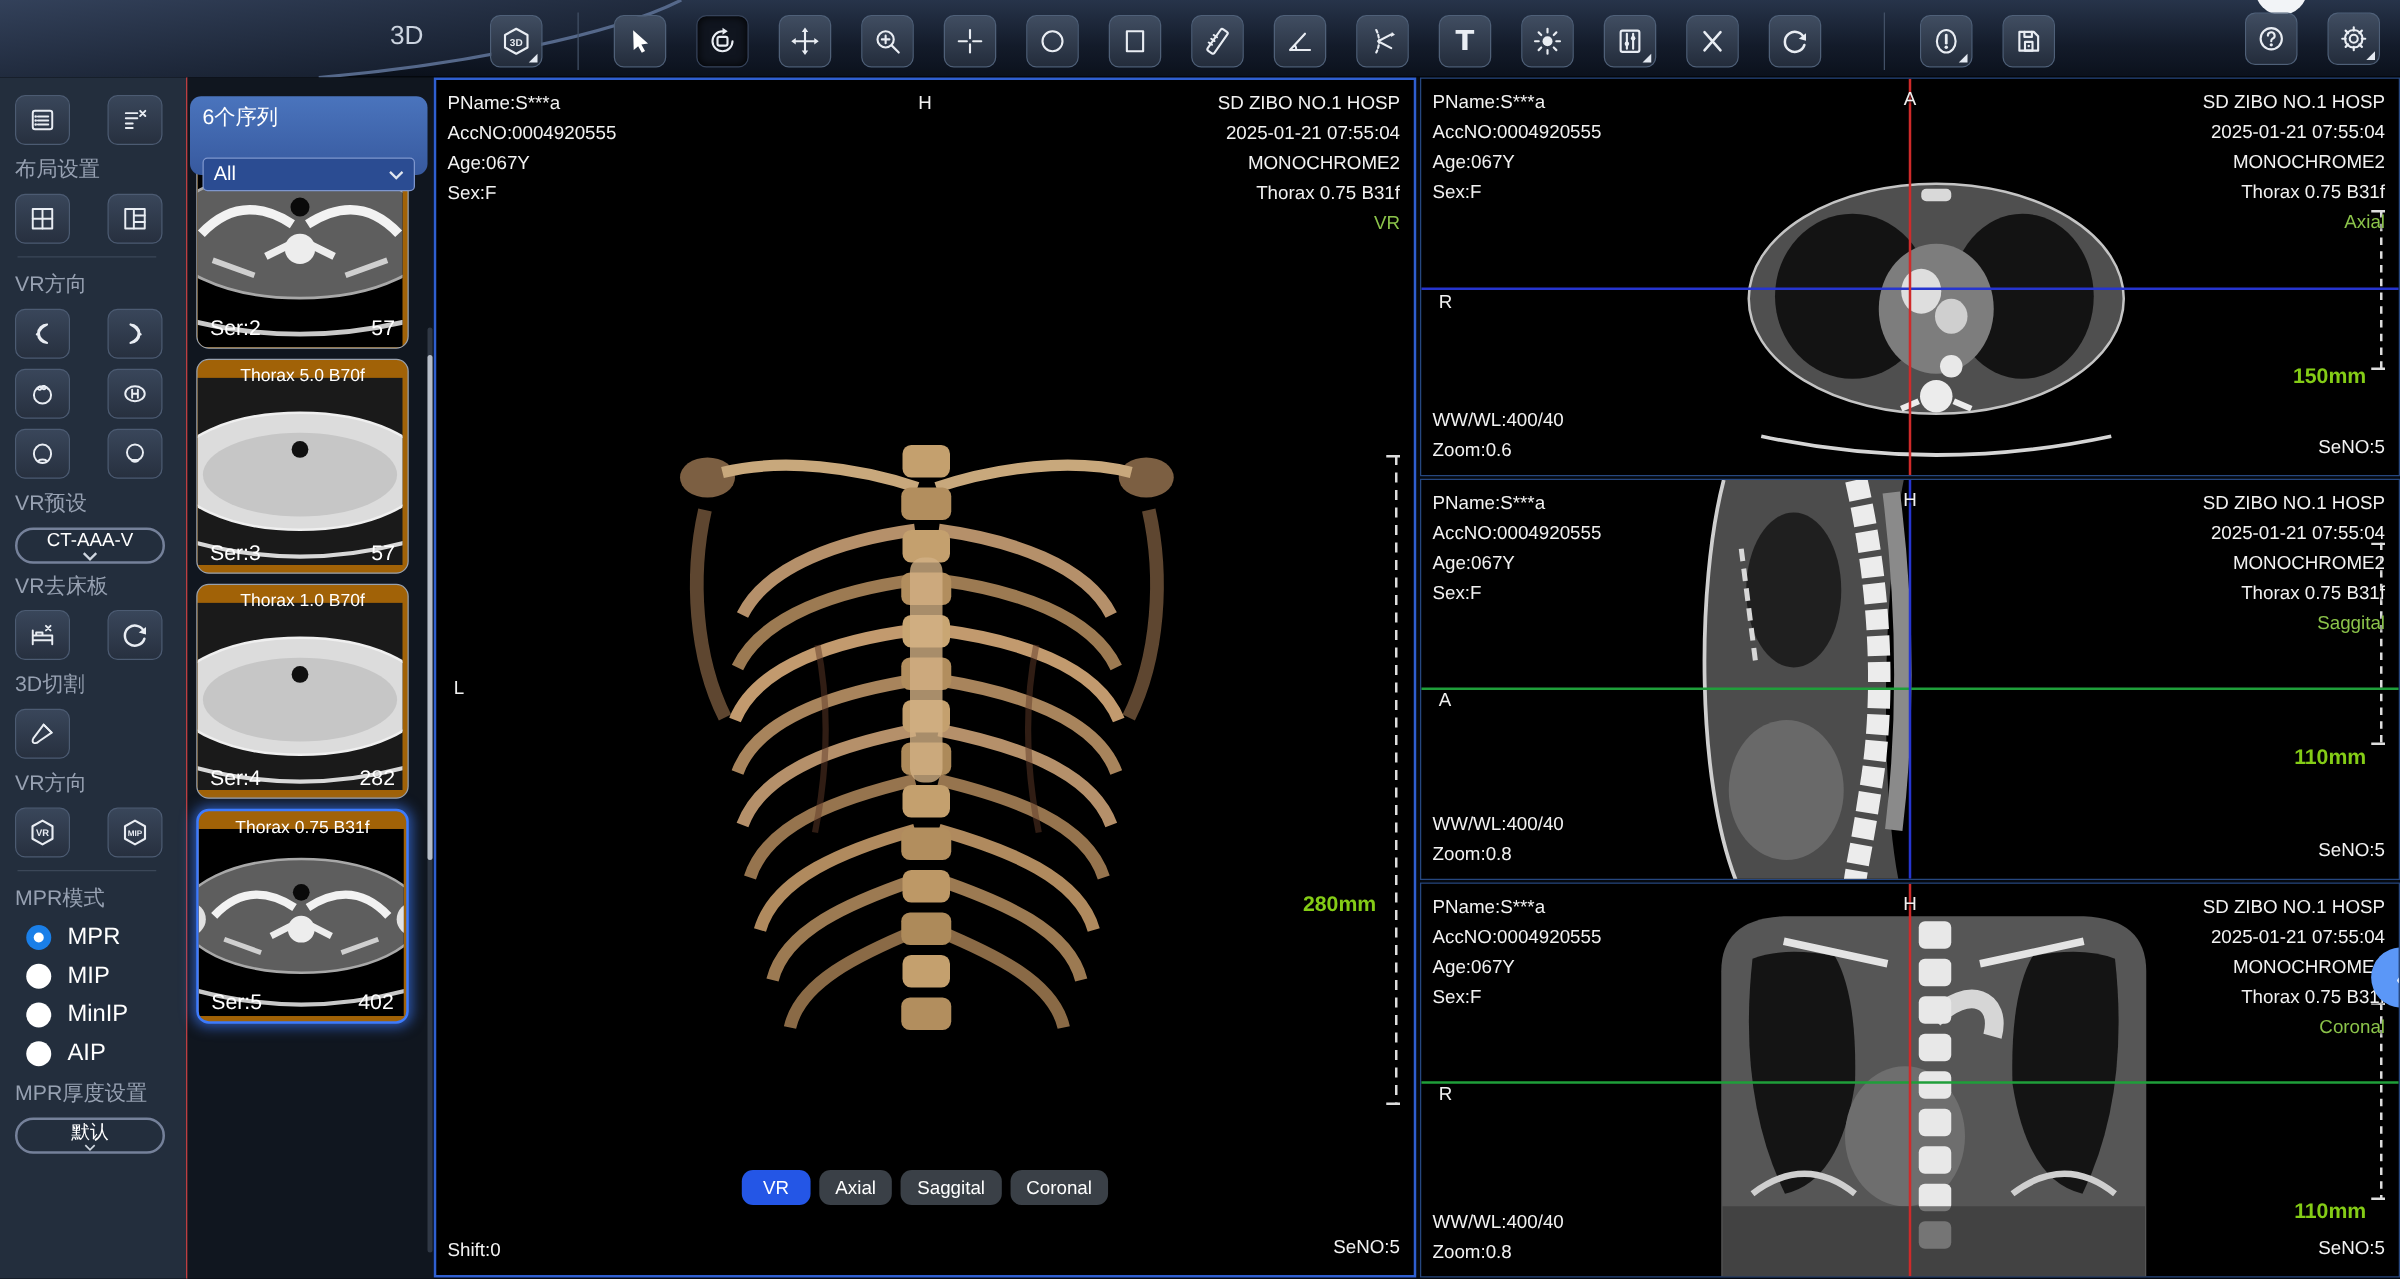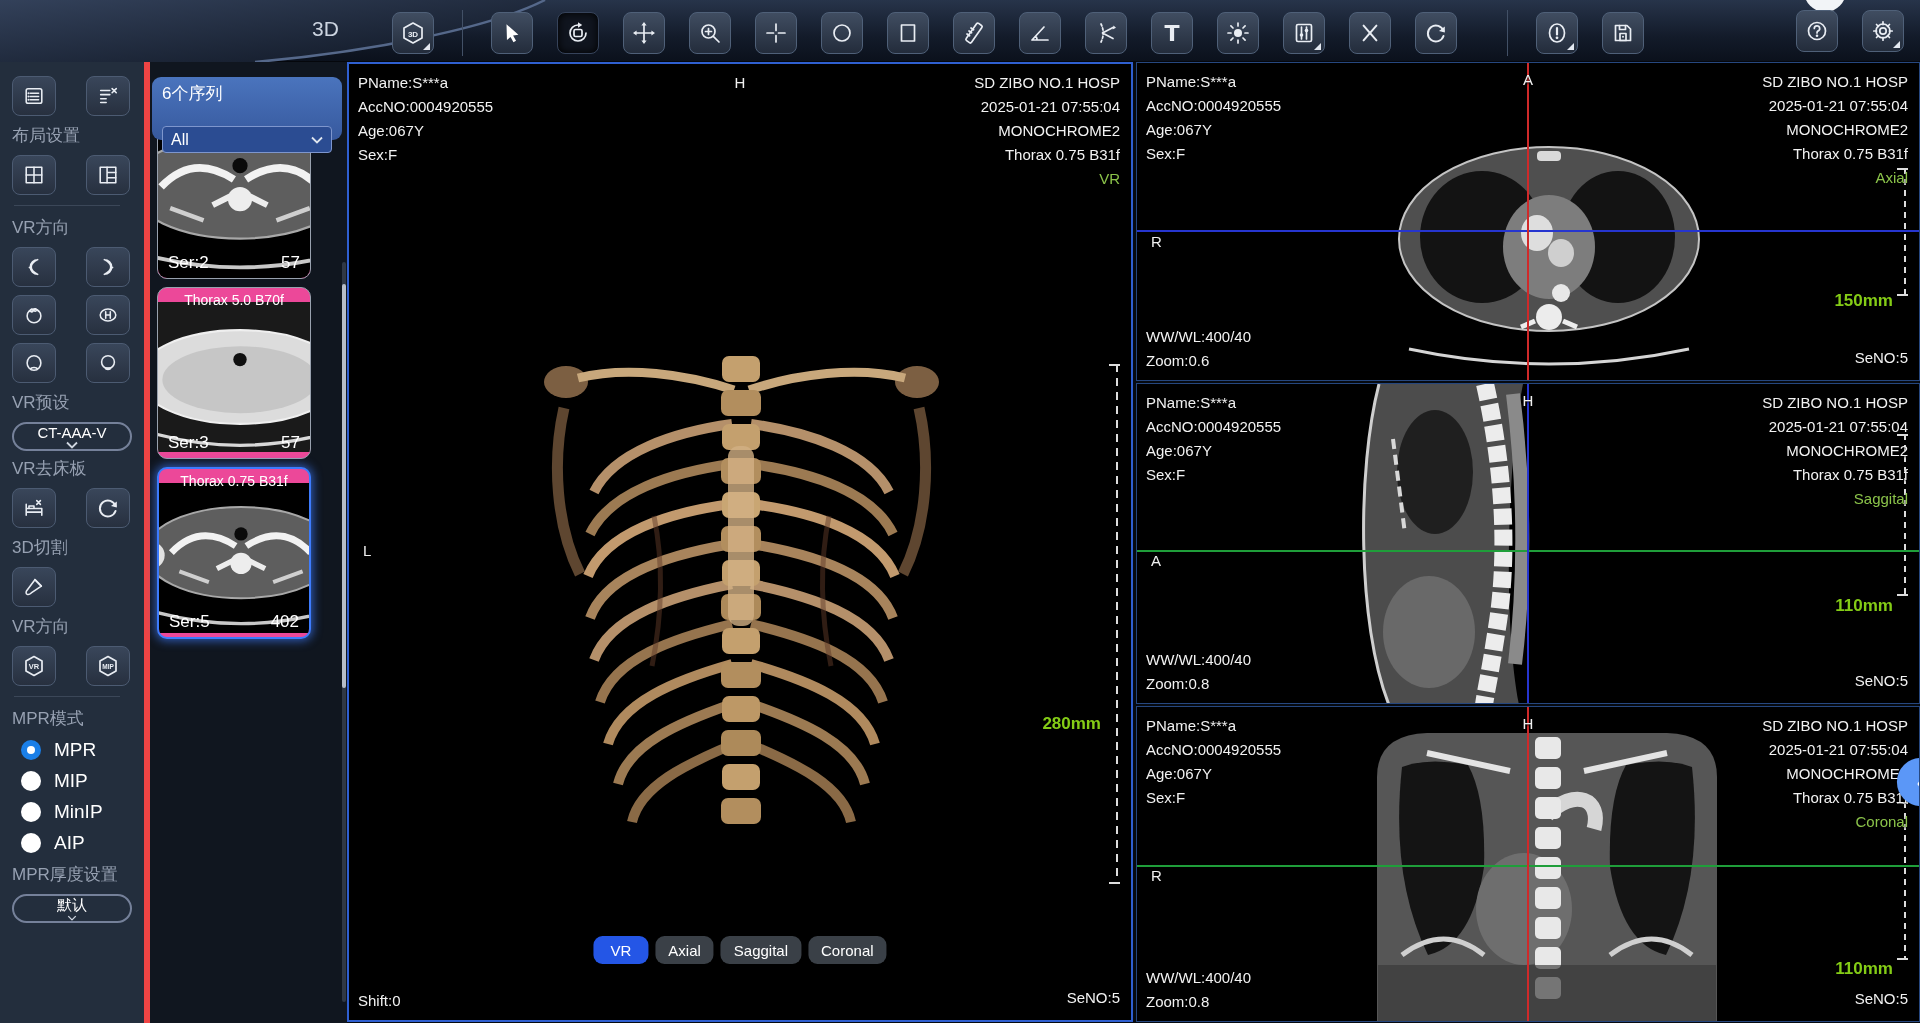--- a/index.html
+++ b/index.html
@@ -24,21 +24,21 @@
   .tbtn.dd::after{content:"";position:absolute;right:3px;bottom:3px;
     border-left:7px solid transparent;border-bottom:7px solid #e4e9f1;}
   .tsep{width:1px;height:46px;background:#425066;margin:0 4px;}
   .tools-right{position:absolute;right:16px;top:10px;display:flex;gap:24px;z-index:2;}
   .avatar-peek{position:absolute;right:74px;top:-30px;width:42px;height:42px;border-radius:50%;background:#f2f4f7;z-index:1;}
   .ticon{stroke:#e9edf3;fill:none;stroke-width:1.7;stroke-linecap:round;stroke-linejoin:round;}
   .tbtn .glyph{font-weight:bold;font-family:"DejaVu Sans",sans-serif;}
 
   
   .sidebar{position:absolute;left:0;top:62px;width:150px;height:961px;background:#232e3d;
-    padding:14px 0 0 12px;border-right:6px solid #ef4444;}
+    padding:14px 0 0 12px;border-right:1px solid #ef4444;}
   .srow{display:flex;gap:30px;margin-bottom:8px;}
   .sbtn{width:44px;height:40px;border-radius:8px;background:linear-gradient(#39465a,#27303f);
     border:1px solid #4c5b72;display:flex;align-items:center;justify-content:center;color:#dfe5ee;}
   .slabel{color:#97a1b2;font-size:17px;margin:6px 0 8px;}
   .sdiv{height:1px;background:#3b4758;margin:10px 24px 10px 2px;}
   .pill{display:flex;align-items:center;justify-content:space-between;width:120px;height:29px;
     border:2px solid #75819a;border-radius:15px;padding:0 9px;font-size:15px;color:#fff;margin-bottom:2px;background:#232e3d;flex-direction:column;}
   .radio-row{display:flex;align-items:center;gap:13px;margin:9px 0;font-size:19px;color:#fff;padding-left:9px;}
   .radio{width:20px;height:20px;border-radius:50%;background:#fff;position:relative;flex:0 0 20px;}
   .radio.sel{background:#1a7fe8;}
@@ -46,21 +46,21 @@
 
   
   .series{position:absolute;left:150px;top:62px;width:197px;height:961px;background:#10161f;}
   .series-header{position:absolute;left:2px;top:15px;width:190px;height:63px;z-index:6;
     background:linear-gradient(#4a74bd,#37599e);border-radius:9px;padding:5px 10px 0;}
   .series-header .count{font-size:17px;color:#fff;}
   .filter{margin-top:21px;height:27px;background:#2b4c92;border:1px solid #7e96cd;border-radius:4px;
     display:flex;align-items:center;justify-content:space-between;padding:0 8px;font-size:16px;color:#fff;}
   .chev{width:12px;height:8px;}
   .thumbs{position:absolute;left:7px;top:45px;width:170px;}
-  .card{width:154px;height:172px;background:#ec4899;border:1px solid #98a1ae;border-radius:10px;
+  .card{width:170px;height:172px;background:#a16207;border:1px solid #98a1ae;border-radius:10px;
     position:relative;overflow:hidden;margin-bottom:8px;}
   .card.sel{border:2px solid #3d7bfd;box-shadow:0 0 10px 2px rgba(61,123,253,.65);}
   .ctitle{position:absolute;top:4px;left:0;width:100%;text-align:center;font-size:14px;color:#fff;z-index:2;}
   .cser{position:absolute;left:10px;bottom:5px;font-size:17px;color:#fff;z-index:2;}
   .ccount{position:absolute;right:10px;bottom:5px;font-size:17px;color:#fff;z-index:2;}
   .cimg{position:absolute;left:0;top:14px;width:164px;height:150px;}
   .cimg.full{top:0;height:170px;}
   .scroll-track{position:absolute;right:1px;top:200px;width:4px;height:740px;background:#303845;border-radius:2px;}
   .scroll-thumb{position:absolute;right:1px;top:222px;width:4px;height:404px;background:#b6bdc8;border-radius:2px;z-index:2;}
 
@@ -450,20 +450,28 @@
       <div class="ccount">57</div>
     </div>
     <div class="card">
       <div class="ctitle">Thorax 5.0 B70f</div>
       <svg class="cimg" viewBox="0 0 160 112" preserveAspectRatio="xMidYMid slice">
           <use href="#thumb-apex"></use>
         </svg>
       <div class="cser">Ser:3</div>
       <div class="ccount">57</div>
     </div>
+    <div class="card">
+      <div class="ctitle">Thorax 1.0 B70f</div>
+      <svg class="cimg" viewBox="0 0 160 112" preserveAspectRatio="xMidYMid slice">
+          <use href="#thumb-apex"></use>
+        </svg>
+      <div class="cser">Ser:4</div>
+      <div class="ccount">282</div>
+    </div>
     <div class="card sel">
       <div class="ctitle">Thorax 0.75 B31f</div>
       <svg class="cimg" viewBox="0 0 160 112" preserveAspectRatio="xMidYMid slice">
           <use href="#thumb-shoulder"></use>
         </svg>
       <div class="cser">Ser:5</div>
       <div class="ccount">402</div>
     </div>
   </div>
   <div class="series-header">

